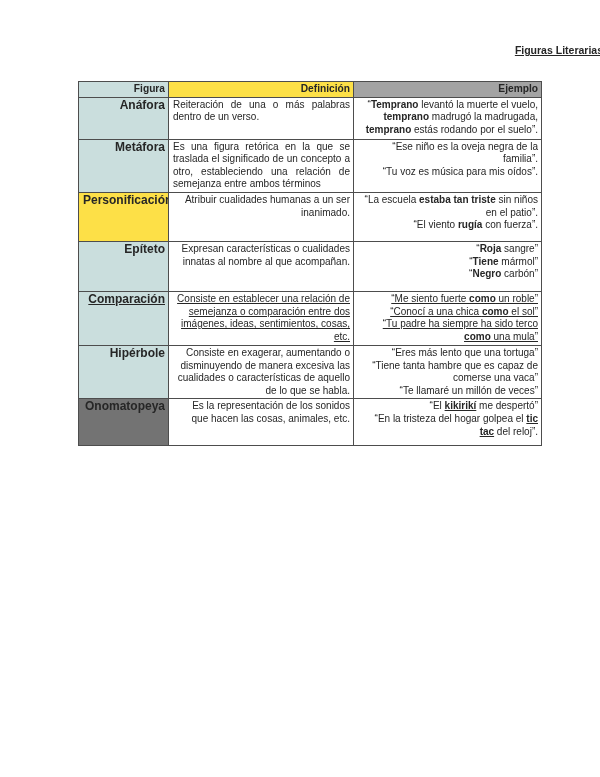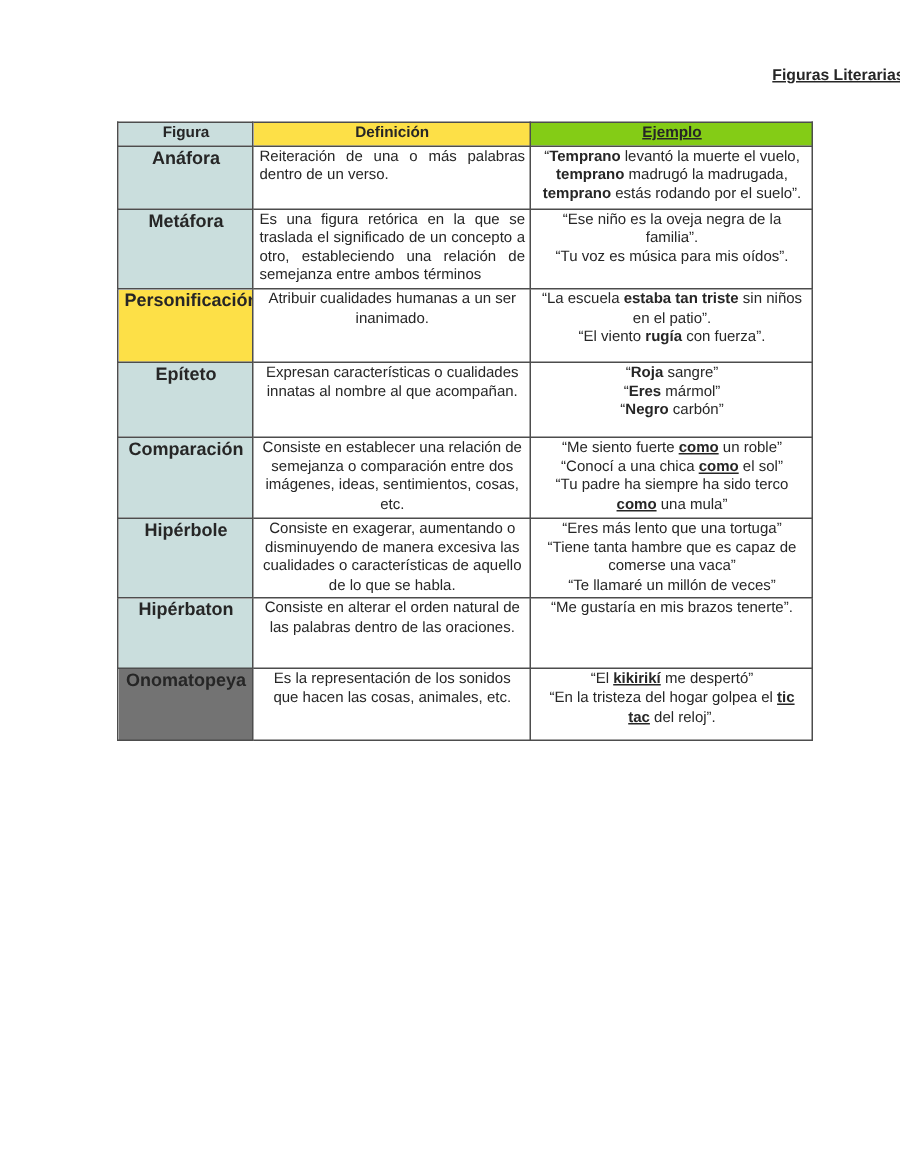--- a/index.html
+++ b/index.html
@@ -35,40 +35,40 @@
   col.c2 { width: 185px; }
   col.c3 { width: 188px; }
 
   th, td {
     border: 1px solid #4d4d4d;
     vertical-align: top;
     padding: 1px 3px 1px 4px;
     font-size: 10px;
     line-height: 12.6px;
     font-weight: normal;
-    text-align: center;
+    text-align: right;
     overflow: hidden;
   }
   thead th {
     background: #cadedd;
     font-weight: bold;
     font-size: 10.2px;
     height: 12px;
   }
   td.fig {
     background: #cadedd;
     font-weight: bold;
     font-size: 12px;
   }
   
   tbody tr:nth-child(1) { height: 42px; }
   tbody tr:nth-child(2) { height: 50px; }
   tbody tr:nth-child(3) { height: 49px; }
   tbody tr:nth-child(4) { height: 50px; }
-  tbody tr:nth-child(5) { height: 54px; }
+  tbody tr:nth-child(5) { height: 54px; text-decoration: underline; }
   tbody tr:nth-child(6) { height: 53px; }
   tbody tr:nth-child(7) { height: 47px; }
   tbody tr:nth-child(8) { height: 48px; }
 
   
   tbody tr:nth-child(1) td.def,
   tbody tr:nth-child(2) td.def { text-align: justify; }
 
   .exline { margin: 0; }
   .b { font-weight: bold; }
@@ -86,21 +86,21 @@
   <table class="figuras">
     <colgroup>
       <col class="c1">
         <col class="c2">
         <col class="c3">
     </colgroup>
     <thead>
       <tr>
           <th style="background: rgb(202, 222, 221); border-color: rgb(77, 77, 77);">Figura</th>
           <th style="background: #fde047; border-color: rgb(77, 77, 77);">Definición</th>
-          <th style="background: #84cc16; border-color: rgb(77, 77, 77); text-decoration: underline;">Ejemplo</th>
+          <th style="background: #a3a3a3; border-color: rgb(77, 77, 77);">Ejemplo</th>
         </tr>
     </thead>
     <tbody>
         <tr>
           <td class="fig" style="background: rgb(202, 222, 221); border-color: rgb(77, 77, 77);">Anáfora</td>
           <td class="def" style="border-color: rgb(77, 77, 77);">Reiteración de una o más palabras dentro de un verso.</td>
           <td class="ej" style="border-color: rgb(77, 77, 77);">
             <div class="exline"><span>“</span><span class="b">Temprano</span><span> levantó la muerte el vuelo,</span></div>
             <div class="exline"><span class="b">temprano</span><span> madrugó la madrugada,</span></div>
             <div class="exline"><span class="b">temprano</span><span> estás rodando por el suelo”.</span></div>
@@ -120,21 +120,21 @@
           <td class="ej" style="border-color: rgb(77, 77, 77);">
             <div class="exline"><span>“La escuela </span><span class="b">estaba tan triste</span><span> sin niños en el patio”.</span></div>
             <div class="exline"><span>“El viento </span><span class="b">rugía</span><span> con fuerza”.</span></div>
           </td>
         </tr>
         <tr>
           <td class="fig" style="background: rgb(202, 222, 221); border-color: rgb(77, 77, 77);">Epíteto</td>
           <td class="def" style="border-color: rgb(77, 77, 77);">Expresan características o cualidades innatas al nombre al que acompañan.</td>
           <td class="ej" style="border-color: rgb(77, 77, 77);">
             <div class="exline"><span>“</span><span class="b">Roja</span><span> sangre”</span></div>
-            <div class="exline"><span>“</span><span class="b">Eres</span><span> mármol”</span></div>
+            <div class="exline"><span>“</span><span class="b">Tiene</span><span> mármol”</span></div>
             <div class="exline"><span>“</span><span class="b">Negro</span><span> carbón”</span></div>
           </td>
         </tr>
         <tr>
           <td class="fig" style="background: rgb(202, 222, 221); border-color: rgb(77, 77, 77);">Comparación</td>
           <td class="def" style="border-color: rgb(77, 77, 77);">Consiste en establecer una relación de semejanza o comparación entre dos imágenes, ideas, sentimientos, cosas, etc.</td>
           <td class="ej" style="border-color: rgb(77, 77, 77);">
             <div class="exline"><span>“Me siento fuerte </span><span class="b u">como</span><span> un roble”</span></div>
             <div class="exline"><span>“Conocí a una chica </span><span class="b u">como</span><span> el sol”</span></div>
             <div class="exline"><span>“Tu padre ha siempre ha sido terco </span><span class="b u">como</span><span> una mula”</span></div>
@@ -143,27 +143,20 @@
         <tr>
           <td class="fig" style="background: rgb(202, 222, 221); border-color: rgb(77, 77, 77);">Hipérbole</td>
           <td class="def" style="border-color: rgb(77, 77, 77);">Consiste en exagerar, aumentando o disminuyendo de manera excesiva las cualidades o características de aquello de lo que se habla.</td>
           <td class="ej" style="border-color: rgb(77, 77, 77);">
             <div class="exline"><span>“Eres más lento que una tortuga”</span></div>
             <div class="exline"><span>“Tiene tanta hambre que es capaz de comerse una vaca”</span></div>
             <div class="exline"><span>“Te llamaré un millón de veces”</span></div>
           </td>
         </tr>
         <tr>
-          <td class="fig" style="background: rgb(202, 222, 221); border-color: rgb(77, 77, 77);">Hipérbaton</td>
-          <td class="def" style="border-color: rgb(77, 77, 77);">Consiste en alterar el orden natural de las palabras dentro de las oraciones.</td>
-          <td class="ej" style="border-color: rgb(77, 77, 77);">
-            <div class="exline"><span>“Me gustaría en mis brazos tenerte”.</span></div>
-          </td>
-        </tr>
-        <tr>
           <td class="fig" style="background: #737373; border-color: rgb(77, 77, 77);">Onomatopeya</td>
           <td class="def" style="border-color: rgb(77, 77, 77);">Es la representación de los sonidos que hacen las cosas, animales, etc.</td>
           <td class="ej" style="border-color: rgb(77, 77, 77);">
             <div class="exline"><span>“El </span><span class="b u">kikirikí</span><span> me despertó”</span></div>
             <div class="exline"><span>“En la tristeza del hogar golpea el </span><span class="b u">tic tac</span><span> del reloj”.</span></div>
           </td>
         </tr>
       </tbody>
   </table>
 

